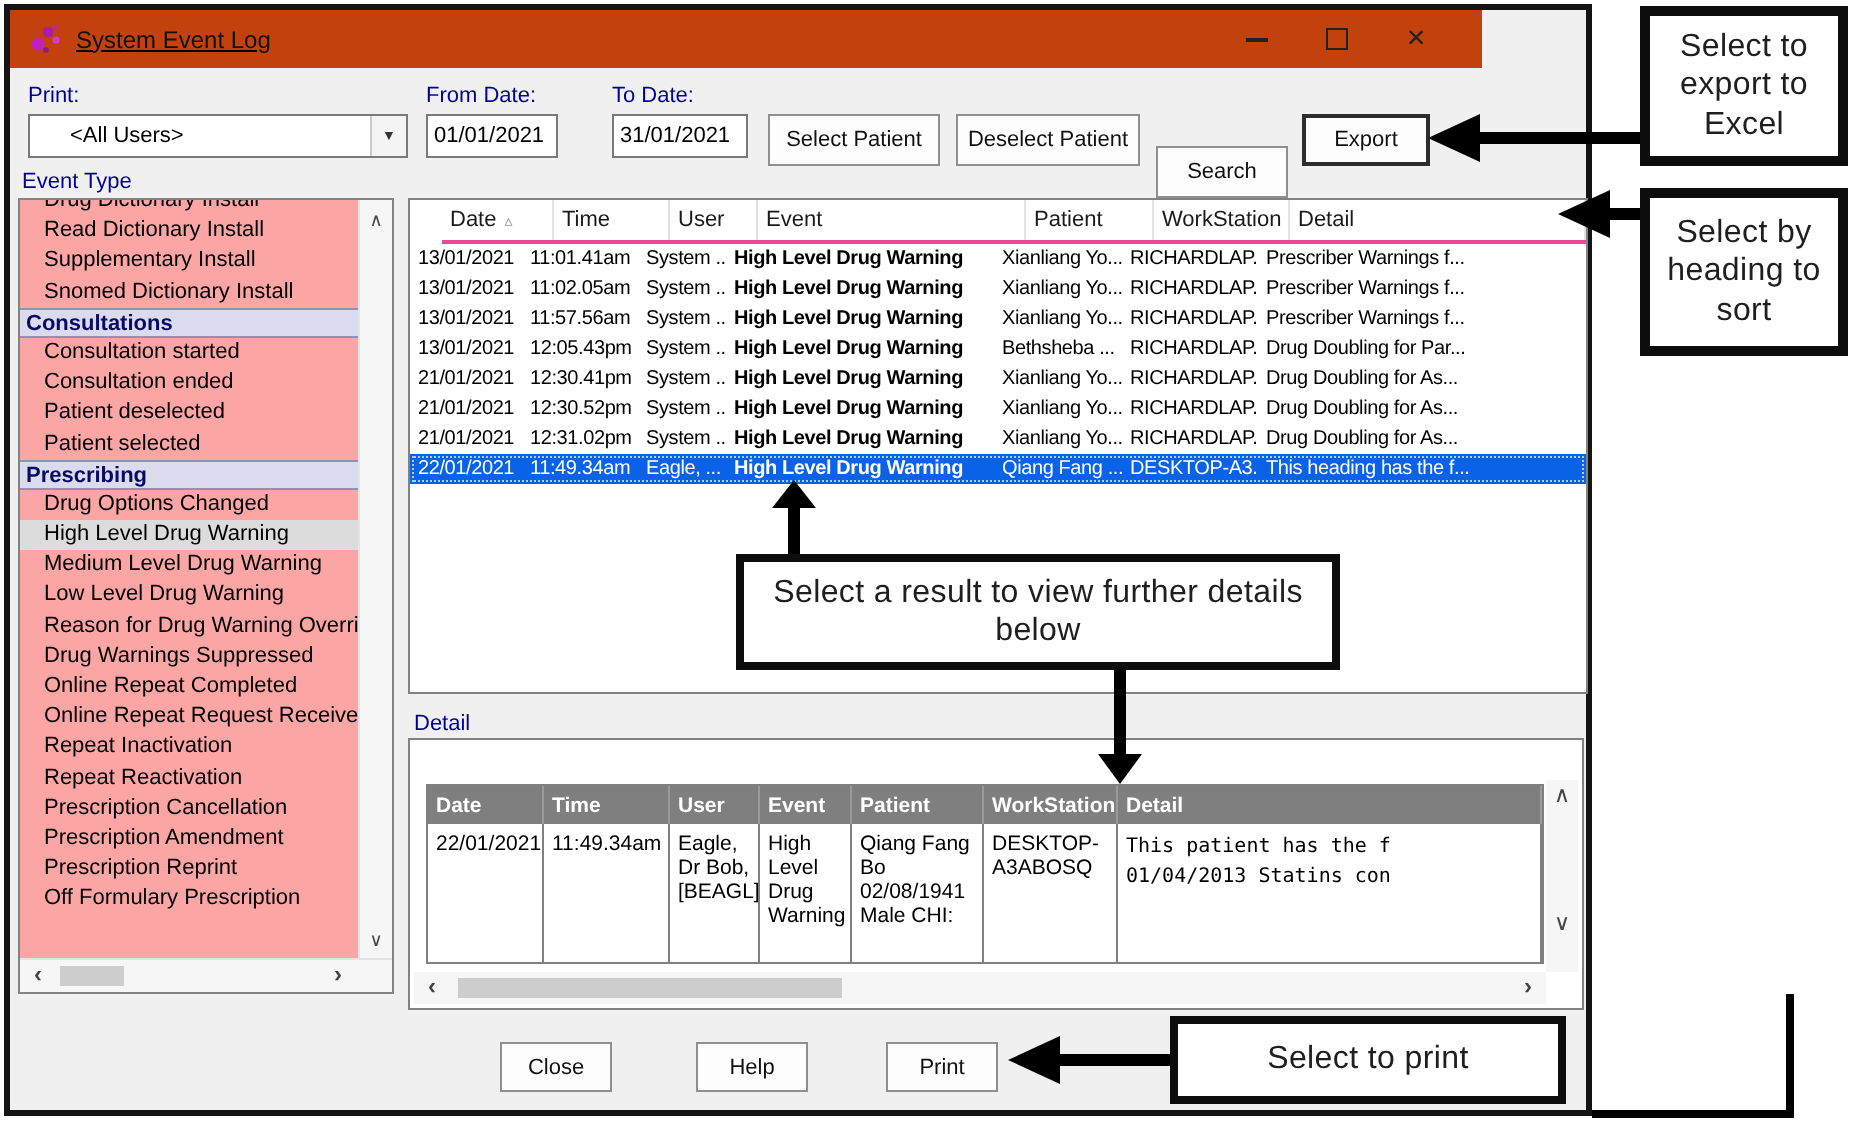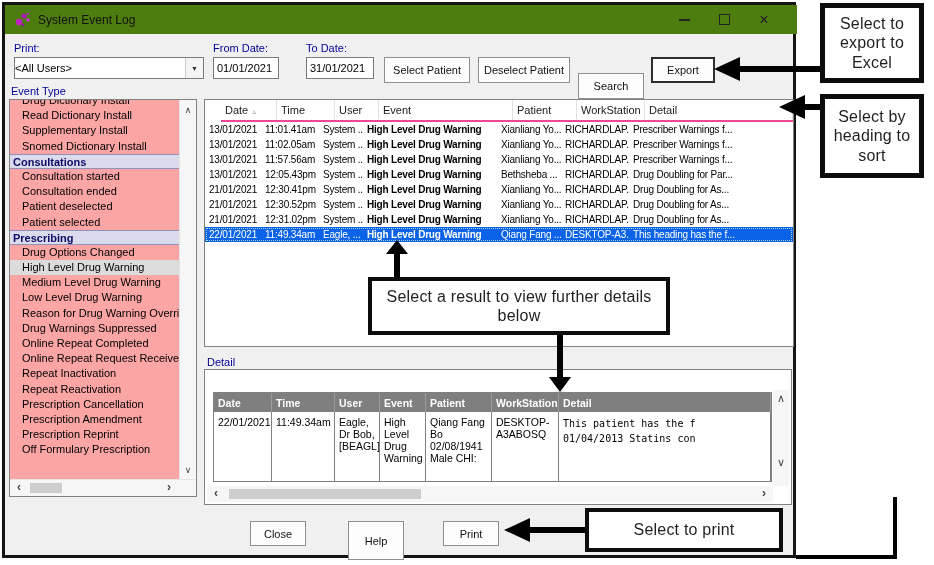--- a/index.html
+++ b/index.html
@@ -2,35 +2,35 @@
 <html><head>
 <meta charset="utf-8">
 <style>
   html,body{margin:0;padding:0;background:#fff;}
   .page{position:relative;width:934px;height:565px;background:#fff;overflow:hidden;
         font-family:"Liberation Sans",sans-serif;color:#000;}
 
   
   .dialog{position:absolute;left:2px;top:2px;width:794px;height:556px;box-sizing:border-box;
           border:3px solid #141414;background:#f0f0f0;}
-  .titlebar{position:absolute;left:0;top:0;width:792px;height:29px;background:#4d7c0f;display:flex;align-items:center;}
+  .titlebar{position:absolute;left:0;top:0;width:736px;height:29px;background:#c2410c;display:flex;align-items:center;text-decoration:underline;}
   .app-icon{margin-left:9px;width:17px;height:17px;flex:0 0 auto;}
   .title-text{margin-left:7px;font-size:12px;color:#111;}
   .win-controls{position:absolute;right:26px;top:0;height:29px;display:flex;align-items:center;gap:26px;}
   .wc{width:14px;height:14px;display:flex;align-items:center;justify-content:center;cursor:default;}
   .min-glyph{width:11px;height:2px;background:#222;}
   .max-glyph{width:9px;height:9px;border:1.5px solid #222;}
   .close-glyph{font-size:16px;line-height:14px;color:#222;}
 
   .lbl{position:absolute;font-size:11px;color:#000099;}
 
   
   .combo{position:absolute;left:9px;top:52px;width:190px;height:22px;box-sizing:border-box;background:#fff;
          border:1px solid #7a7a7a;font-size:11px;display:flex;align-items:center;}
-  .combo-text{padding-left:0;flex:1;}
+  .combo-text{padding-left:20px;flex:1;}
   .combo-btn{width:17px;height:100%;border-left:1px solid #c9c9c9;background:#f4f4f4;display:flex;align-items:center;justify-content:center;font-size:7px;color:#333;}
   .txt{position:absolute;height:22px;box-sizing:border-box;border:1px solid #7a7a7a;background:#fff;
        font-size:11px;font-family:"Liberation Sans",sans-serif;padding:0 3px;color:#000;}
   .btn{position:absolute;height:26px;box-sizing:border-box;border:1px solid #8f8f8f;background:#fdfdfd;
        font-size:11px;font-family:"Liberation Sans",sans-serif;display:flex;align-items:center;justify-content:center;color:#111;}
   .btn-default{border:2px solid #2e2e2e;}
 
   
   .listbox{position:absolute;left:4px;top:94px;width:188px;height:398px;box-sizing:border-box;
            border:1px solid #828282;background:#fca5a5;}
@@ -289,21 +289,21 @@
         <span class="chev" style="top:64px;left:0;font-size:11px;">∨</span>
       </div>
       <div class="dhscroll">
         <span class="chevh" style="left:2px;top:0;">‹</span>
         <span class="chevh" style="right:2px;top:0;">›</span>
         <div class="thumb" style="left:22px;top:3px;width:192px;height:10px;"></div>
       </div>
     </div>
 
     <div class="btn" style="left:245px;top:516px;width:56px;height:25px;">Close</div>
-    <div class="btn" style="left:343px;top:516px;width:56px;height:39px;">Help</div>
+    <div class="btn" style="left:343px;top:516px;width:56px;height:25px;">Help</div>
     <div class="btn" style="left:438px;top:516px;width:56px;height:25px;">Print</div>
   </div>
 
   <div class="annot" style="left:820px;top:3px;width:104px;height:80px;">Select to export to Excel</div>
   <div class="stem" style="left:738px;top:66px;width:82px;height:6px;"></div>
   <div class="head-left" style="left:714px;top:57px;"></div>
 
   <div class="annot" style="left:820px;top:94px;width:104px;height:84px;">Select by heading to sort</div>
   <div class="stem" style="left:801px;top:104px;width:19px;height:6px;"></div>
   <div class="head-left" style="left:779px;top:95px;"></div>

